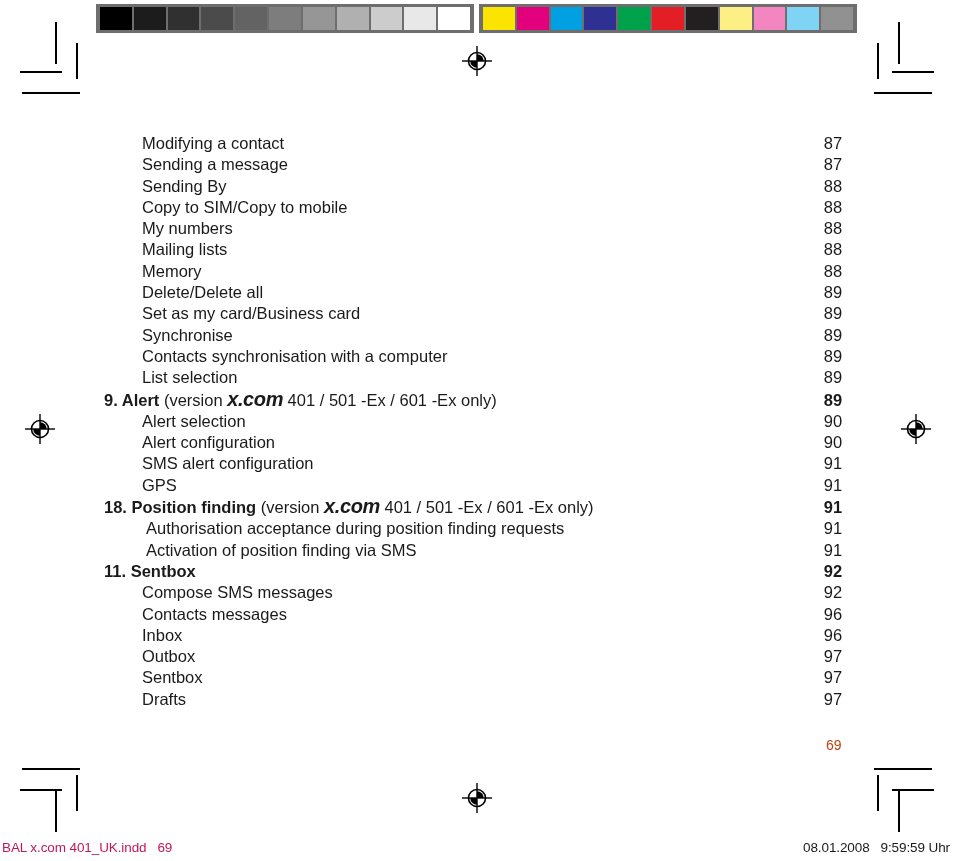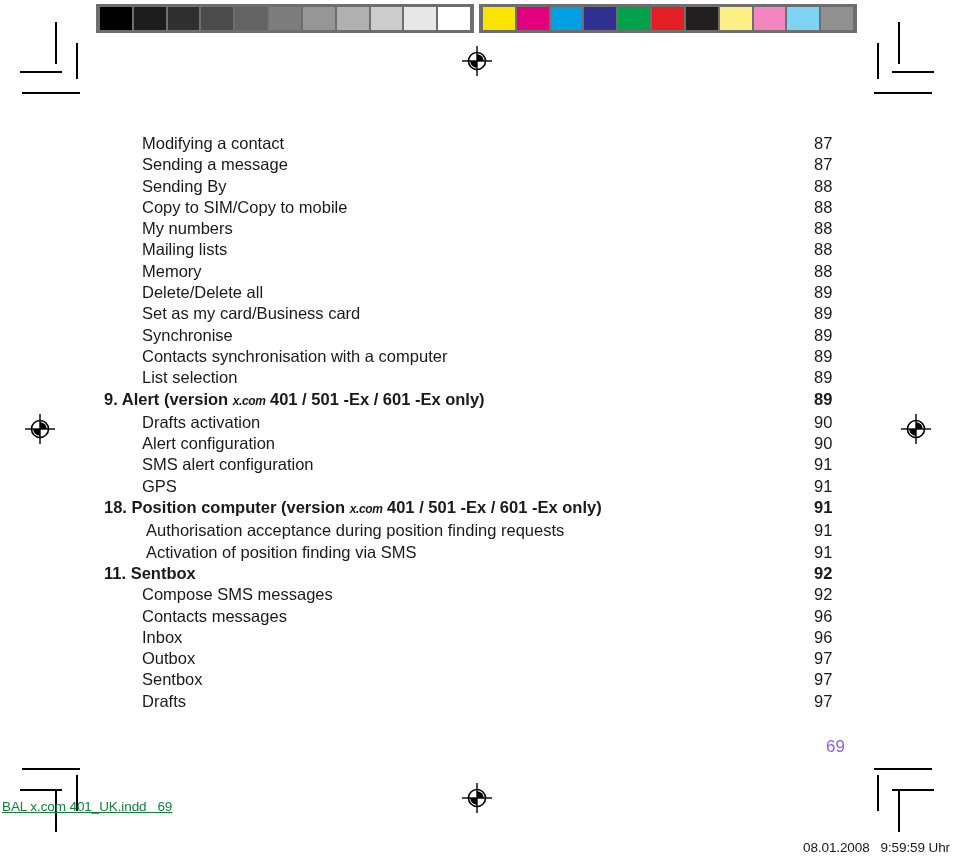--- a/index.html
+++ b/index.html
@@ -64,54 +64,53 @@
     align-items: baseline;
     font-size: 16.5px;
     line-height: 21.3px;
     white-space: nowrap;
   }
   .row .label {
     flex: 1 1 auto;
   }
   .row .page-wrap {
     flex: 0 0 38px;
-    text-align: left;
+    text-align: center;
   }
 
   .lvl-sub   .label { padding-left: 38px; }
   .lvl-sub2  .label { padding-left: 42px; }
   .lvl-chap  .label { padding-left: 0px; font-weight: bold; }
   .lvl-chap  .page-wrap { font-weight: bold; }
 
-  .reg-weight { font-weight: bold; }
+  .reg-weight { font-weight: normal; }
   .logo {
     font-weight: bold;
     font-style: italic;
     letter-spacing: -0.4px;
-    font-size: 12px;
+    font-size: 20px;
   }
 
   #folio {
     position: absolute;
     left: 826px;
     top: 737px;
-    font-size: 17px;
-    color: #8b5cf6;
+    font-size: 14px;
+    color: #c2410c;
   }
 
   
   #footer-left {
     position: absolute;
     left: 2px;
-    top: 799px;
+    top: 840px;
     font-size: 13.5px;
     letter-spacing: -0.1px;
-    color: #15803d;
+    color: #be185d;
     white-space: pre;
-    text-decoration: underline;
   }
   #footer-right {
     position: absolute;
     right: 4px;
     top: 840px;
     font-size: 13.5px;
     letter-spacing: -0.1px;
     color: #1a1a1a;
     white-space: pre;
     margin-left: 41px;
@@ -248,37 +247,37 @@
       </div>
       <div class="row lvl-sub">
         <div class="label"><span>List selection</span></div>
         <div class="page-wrap">89</div>
       </div>
       <div class="row lvl-chap">
         <div class="label"><span>9.</span> <span>Alert</span> <span class="reg-weight">(version </span><span class="logo">x.com</span><span class="reg-weight"> 401 / 501 -Ex / 601 -Ex only)</span></div>
         <div class="page-wrap">89</div>
       </div>
       <div class="row lvl-sub">
-        <div class="label"><span>Drafts activation</span></div>
+        <div class="label"><span>Alert selection</span></div>
         <div class="page-wrap">90</div>
       </div>
       <div class="row lvl-sub">
         <div class="label"><span>Alert configuration</span></div>
         <div class="page-wrap">90</div>
       </div>
       <div class="row lvl-sub">
         <div class="label"><span>SMS alert configuration</span></div>
         <div class="page-wrap">91</div>
       </div>
       <div class="row lvl-sub">
         <div class="label"><span>GPS</span></div>
         <div class="page-wrap">91</div>
       </div>
       <div class="row lvl-chap">
-        <div class="label"><span>18.</span> <span>Position computer</span> <span class="reg-weight">(version </span><span class="logo">x.com</span><span class="reg-weight"> 401 / 501 -Ex / 601 -Ex only)</span></div>
+        <div class="label"><span>18.</span> <span>Position finding</span> <span class="reg-weight">(version </span><span class="logo">x.com</span><span class="reg-weight"> 401 / 501 -Ex / 601 -Ex only)</span></div>
         <div class="page-wrap">91</div>
       </div>
       <div class="row lvl-sub2">
         <div class="label"><span>Authorisation acceptance during position finding requests</span></div>
         <div class="page-wrap">91</div>
       </div>
       <div class="row lvl-sub2">
         <div class="label"><span>Activation of position finding via SMS</span></div>
         <div class="page-wrap">91</div>
       </div>

